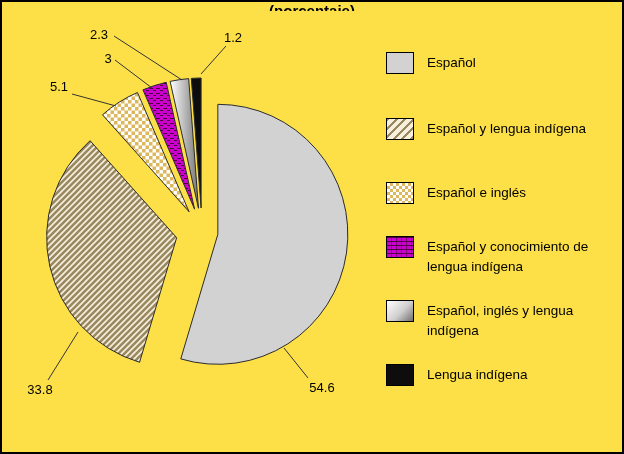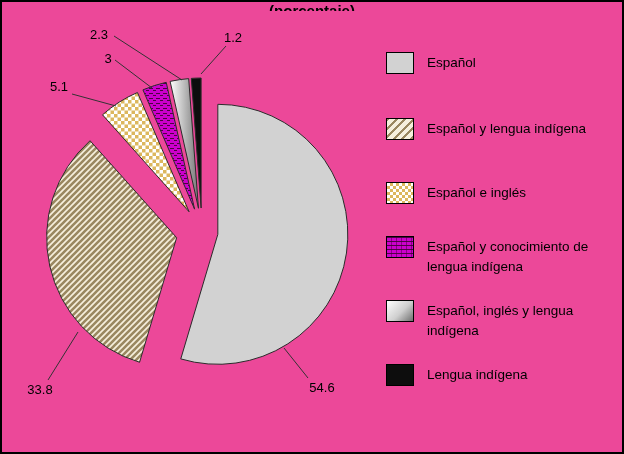--- a/index.html
+++ b/index.html
@@ -1,18 +1,18 @@
 <!DOCTYPE html>
 <html><head>
 <meta charset="utf-8">
 <style>
   html,body{margin:0;padding:0;width:624px;height:454px;background:#fff;}
   .figure{
     position:relative;width:624px;height:454px;box-sizing:border-box;
-    border:2px solid #000;background:#ec4899;overflow:hidden;
+    border:2px solid #000;background:#fde047;overflow:hidden;
     font-family:"Liberation Sans",sans-serif;color:#000;
   }
   .title-clip{
     position:absolute;top:0;left:0;right:0;height:9px;overflow:hidden;
     text-align:center;font-size:15px;font-weight:bold;
   }
   .title-clip span{display:inline-block;margin-top:-10px;}
   svg{position:absolute;top:0;left:0;}
   .value-label{font-size:13px;fill:#000;}
   .leader{stroke:#333;stroke-width:1;fill:none;}

